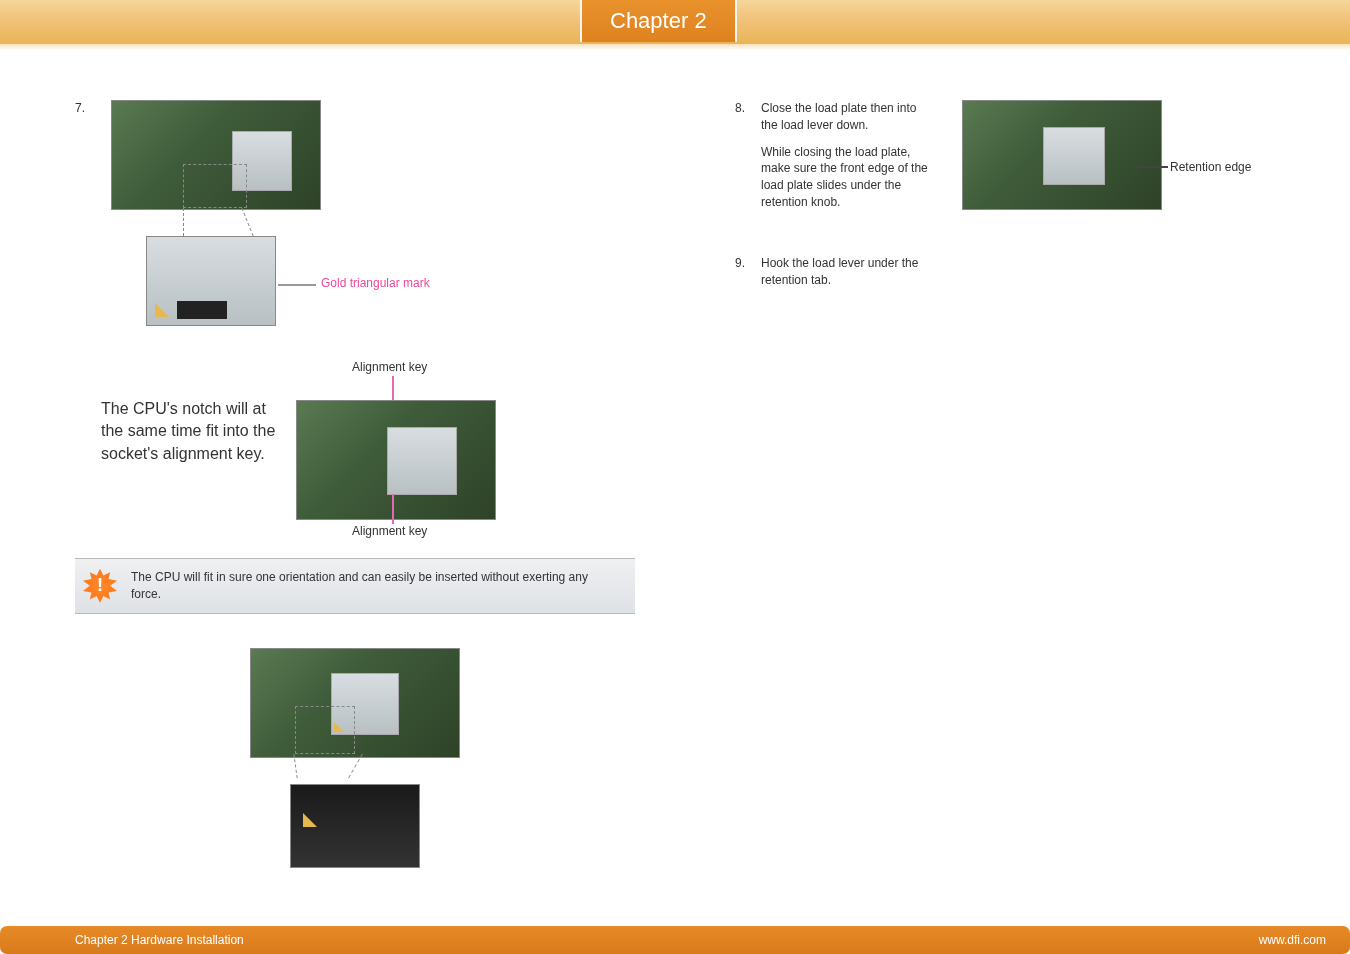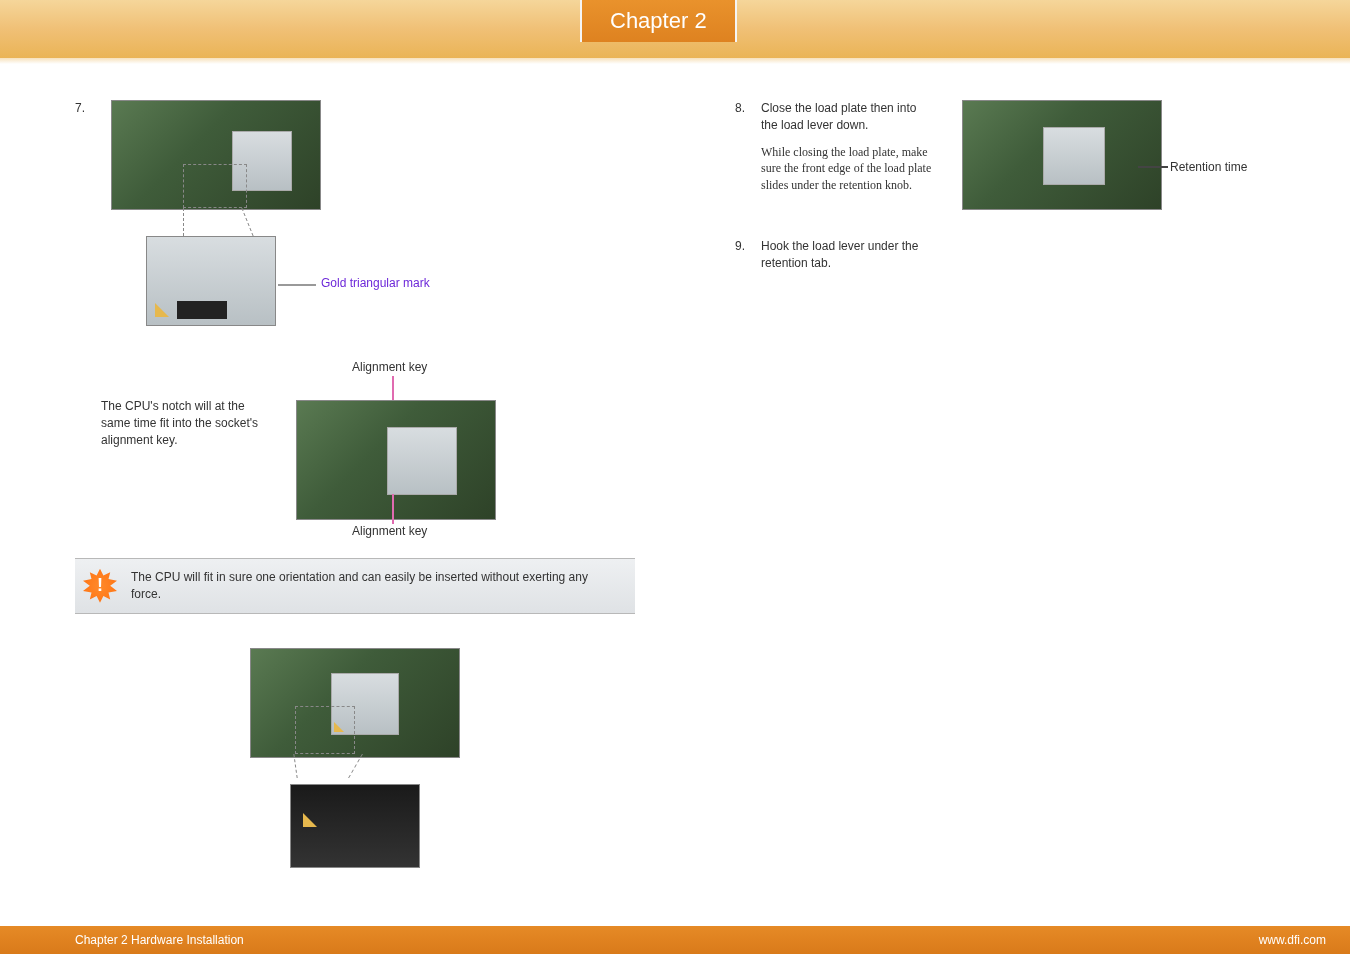--- a/index.html
+++ b/index.html
@@ -6,21 +6,21 @@
     body {
       font-family: Arial, Helvetica, sans-serif;
       width: 1350px;
       height: 954px;
       background: #fff;
       position: relative;
       color: #333;
     }
     .header-band {
       width: 100%;
-      height: 58px;
+      height: 44px;
       background: linear-gradient(to bottom, #f5d69a, #f0c076 50%, #eab456);
       position: relative;
     }
     .header-band::before {
       content: "";
       position: absolute;
       left: 0; right: 0; bottom: -6px; height: 6px;
       background: linear-gradient(to bottom, rgba(234,180,86,0.4), transparent);
     }
     .chapter-tab {
@@ -48,23 +48,23 @@
     .col { flex: 1; }
     .step {
       display: flex;
       gap: 10px;
       font-size: 12px;
       line-height: 1.4;
       margin-bottom: 16px;
     }
     .step-num { min-width: 16px; }
     .step-body { max-width: 175px; }
-    .step-body p + p { margin-top: 10px; font-family: Liberation Serif, serif; }
+    .step-body p + p { margin-top: 10px; }
     .secondary-text {
-      font-size: 12px;
+      font-size: 16px;
       line-height: 1.4;
       max-width: 175px;
       margin-left: 26px;
       margin-top: 20px;
     }
     .row { display: flex; align-items: flex-start; }
     .figure-area { flex: 1; }
     .figure-box {
       background: linear-gradient(135deg, #5a7a52, #3f5c3a 40%, #2e4228);
       border: 1px solid #888;
@@ -112,21 +112,21 @@
       width: 2px; height: 36px; background: #ccc;
       transform: rotate(-8deg);
     }
     .lever::before {
       content: ""; position: absolute; top: -6px; left: -4px;
       width: 10px; height: 10px; border-radius: 50%;
       background: #222; border: 1px solid #999;
     }
     .annot {
       font-size: 12px;
-      color: #6d28d9;
+      color: #ec4899;
       position: absolute;
       white-space: nowrap;
     }
     .annot-line {
       position: absolute;
       background: #999;
     }
     .pink-line {
       position: absolute;
       width: 2px;
@@ -164,20 +164,21 @@
     .footer {
       position: absolute;
       left: 0; right: 0; bottom: 0; height: 28px;
       background: linear-gradient(to bottom, #e68a26, #d97a1a);
       color: #fff;
       font-size: 12px;
       display: flex;
       align-items: center;
       padding: 0 24px 0 75px;
       justify-content: space-between;
+      border-radius: 7px;
     }
     .rel-wrap { position: relative; }
     .align-label-top { position: absolute; top: -18px; left: 76px; font-size: 12px; }
     .align-label-bottom { position: absolute; bottom: -18px; left: 76px; font-size: 12px; }
     .load-lever-label { text-align: center; font-size: 12px; margin-top: 8px; margin-left: 36px; }
     .figure-wrap-right { margin-left: 26px; position: relative; }
     .label-right {
       position: absolute;
       left: 208px;
       font-size: 12px;
@@ -270,21 +271,21 @@
             <p>Close the load plate then into the load lever down.</p>
             <p>While closing the load plate, make sure the front edge of the load plate slides under the retention knob.</p>
           </div>
         </div>
       </div>
       <div class="figure-wrap-right">
         <div class="figure-box fig-right1">
           <div class="chip"></div>
         </div>
         <div class="tick" style="left:176px; top:66px; width:30px;"></div>
-        <div class="label-right" style="top:60px;">Retention time</div>
+        <div class="label-right" style="top:60px;">Retention edge</div>
       </div>
     </div>
 
     <div class="row" style="margin-top: 28px;">
       <div>
         <div class="step">
           <div class="step-num">9.</div>
           <div class="step-body">
               <p>Hook the load lever under the retention tab.</p>
             </div>

